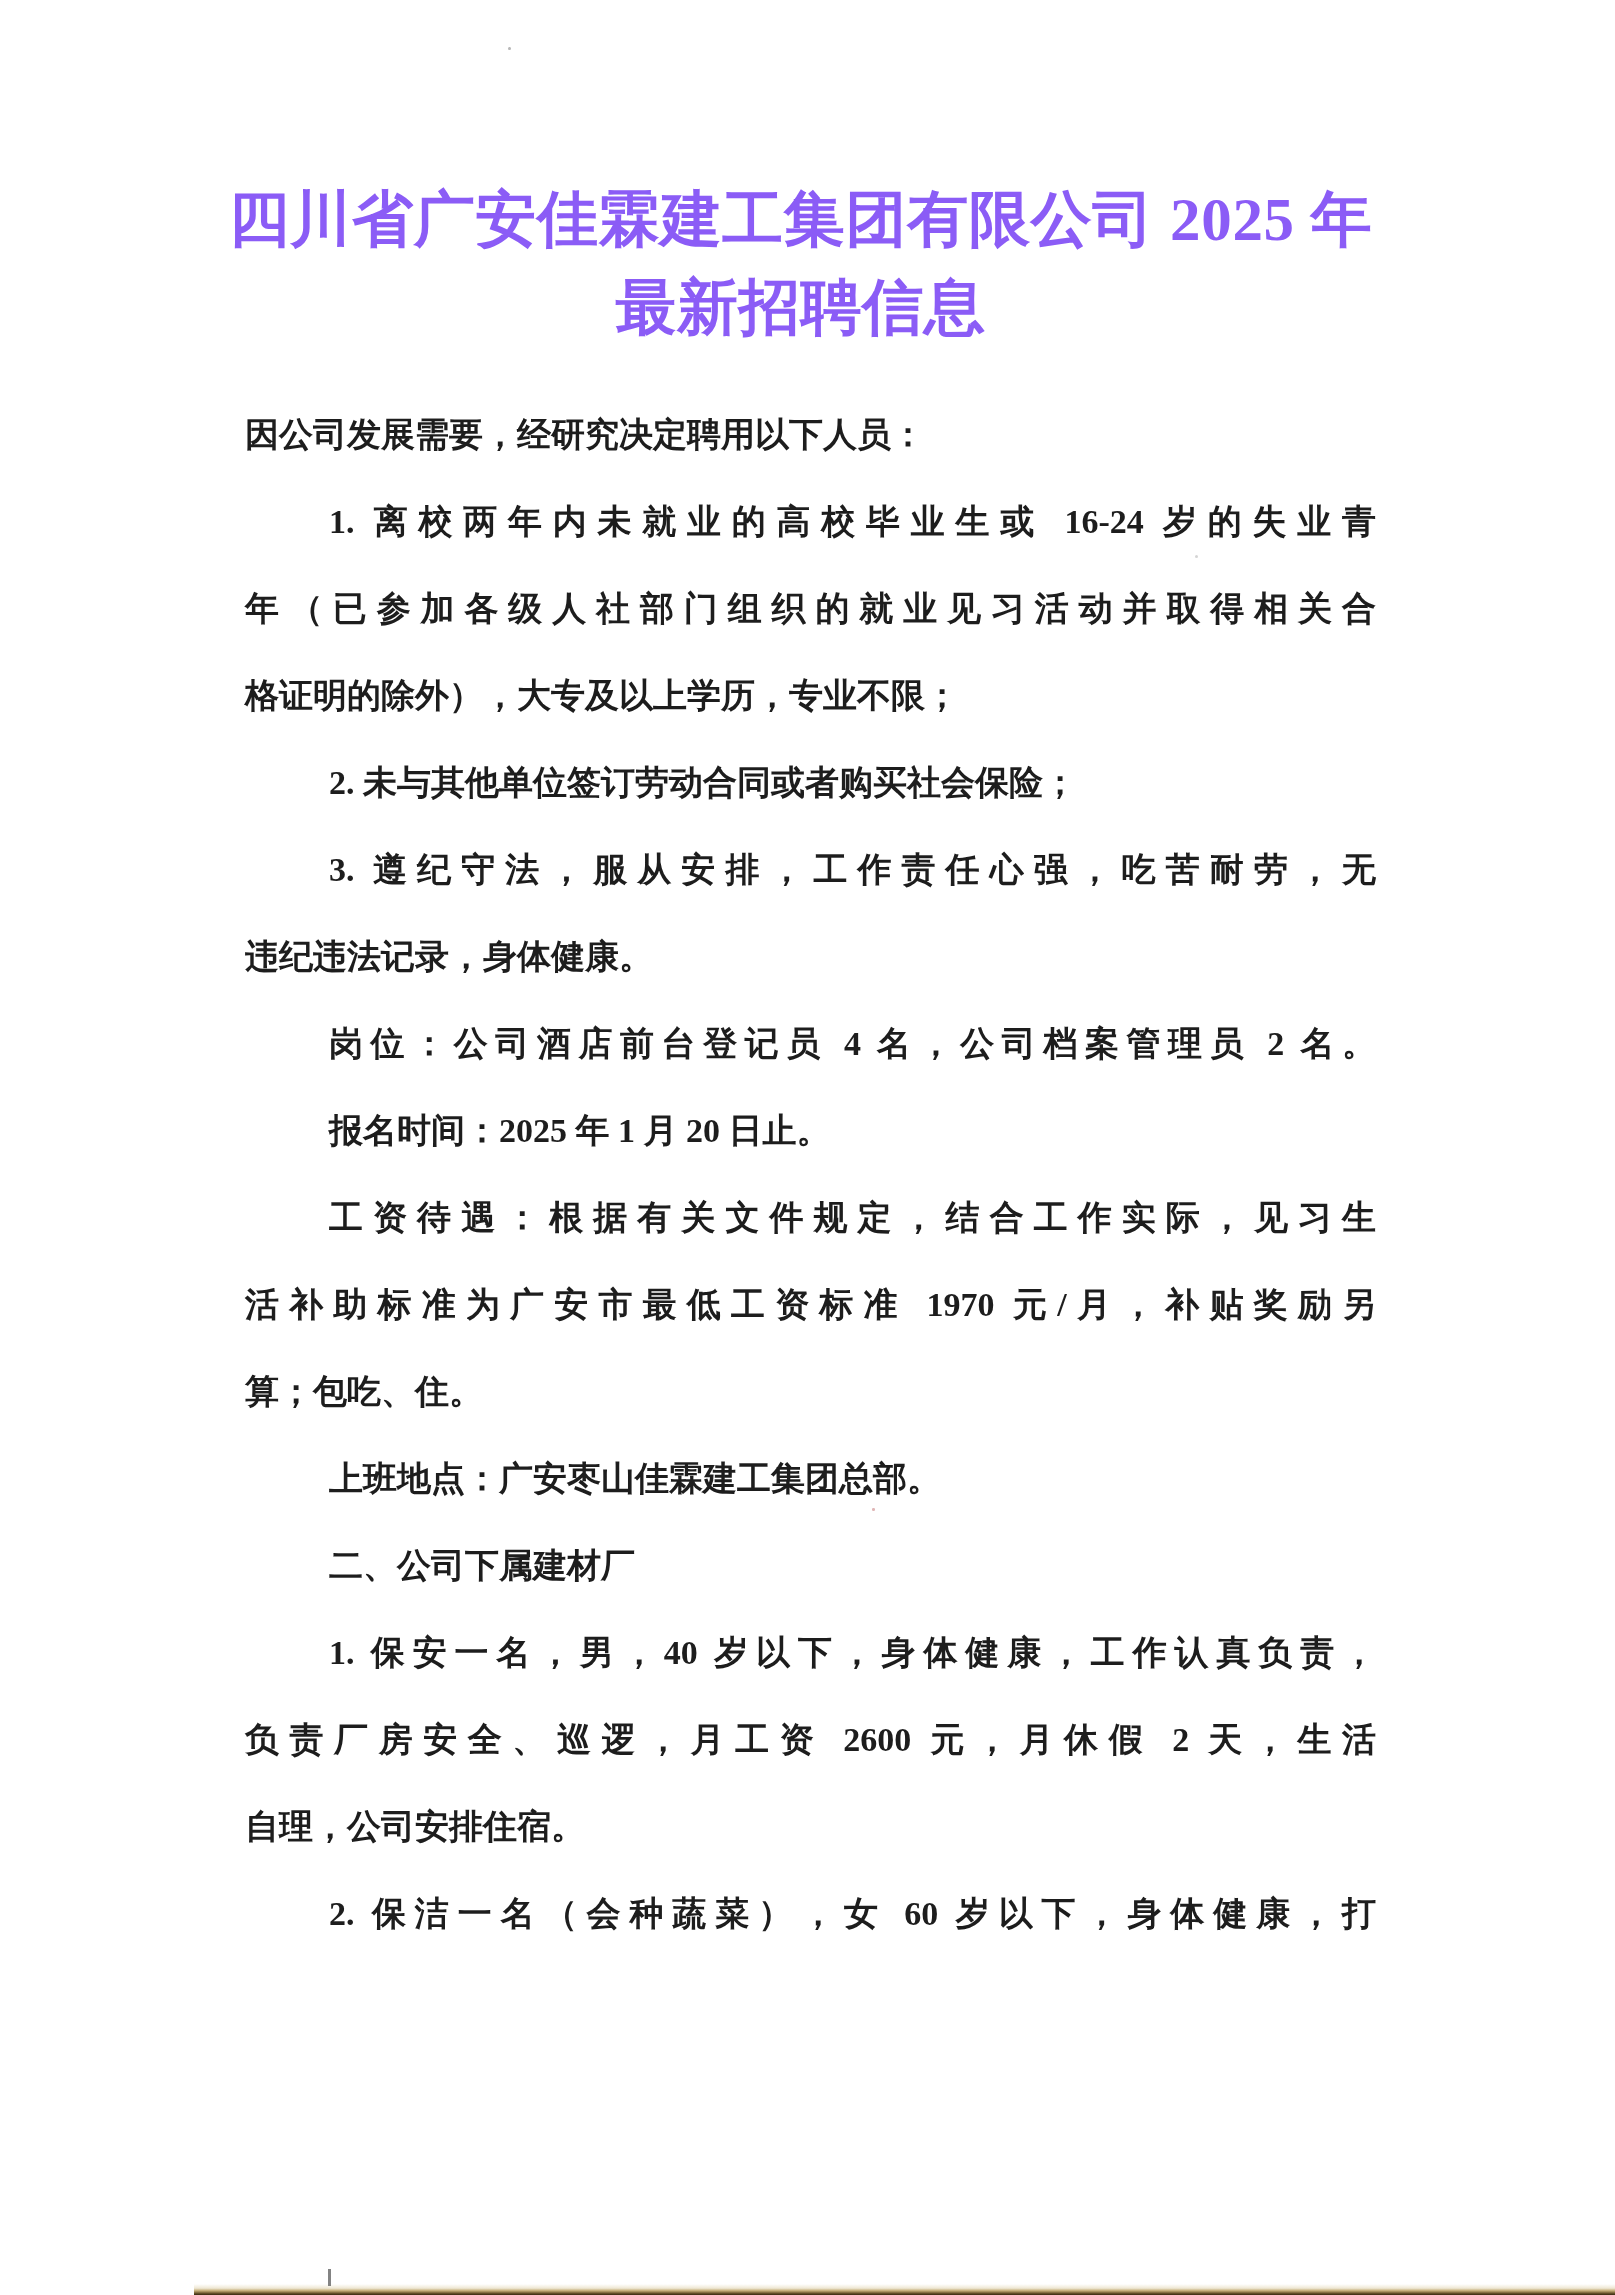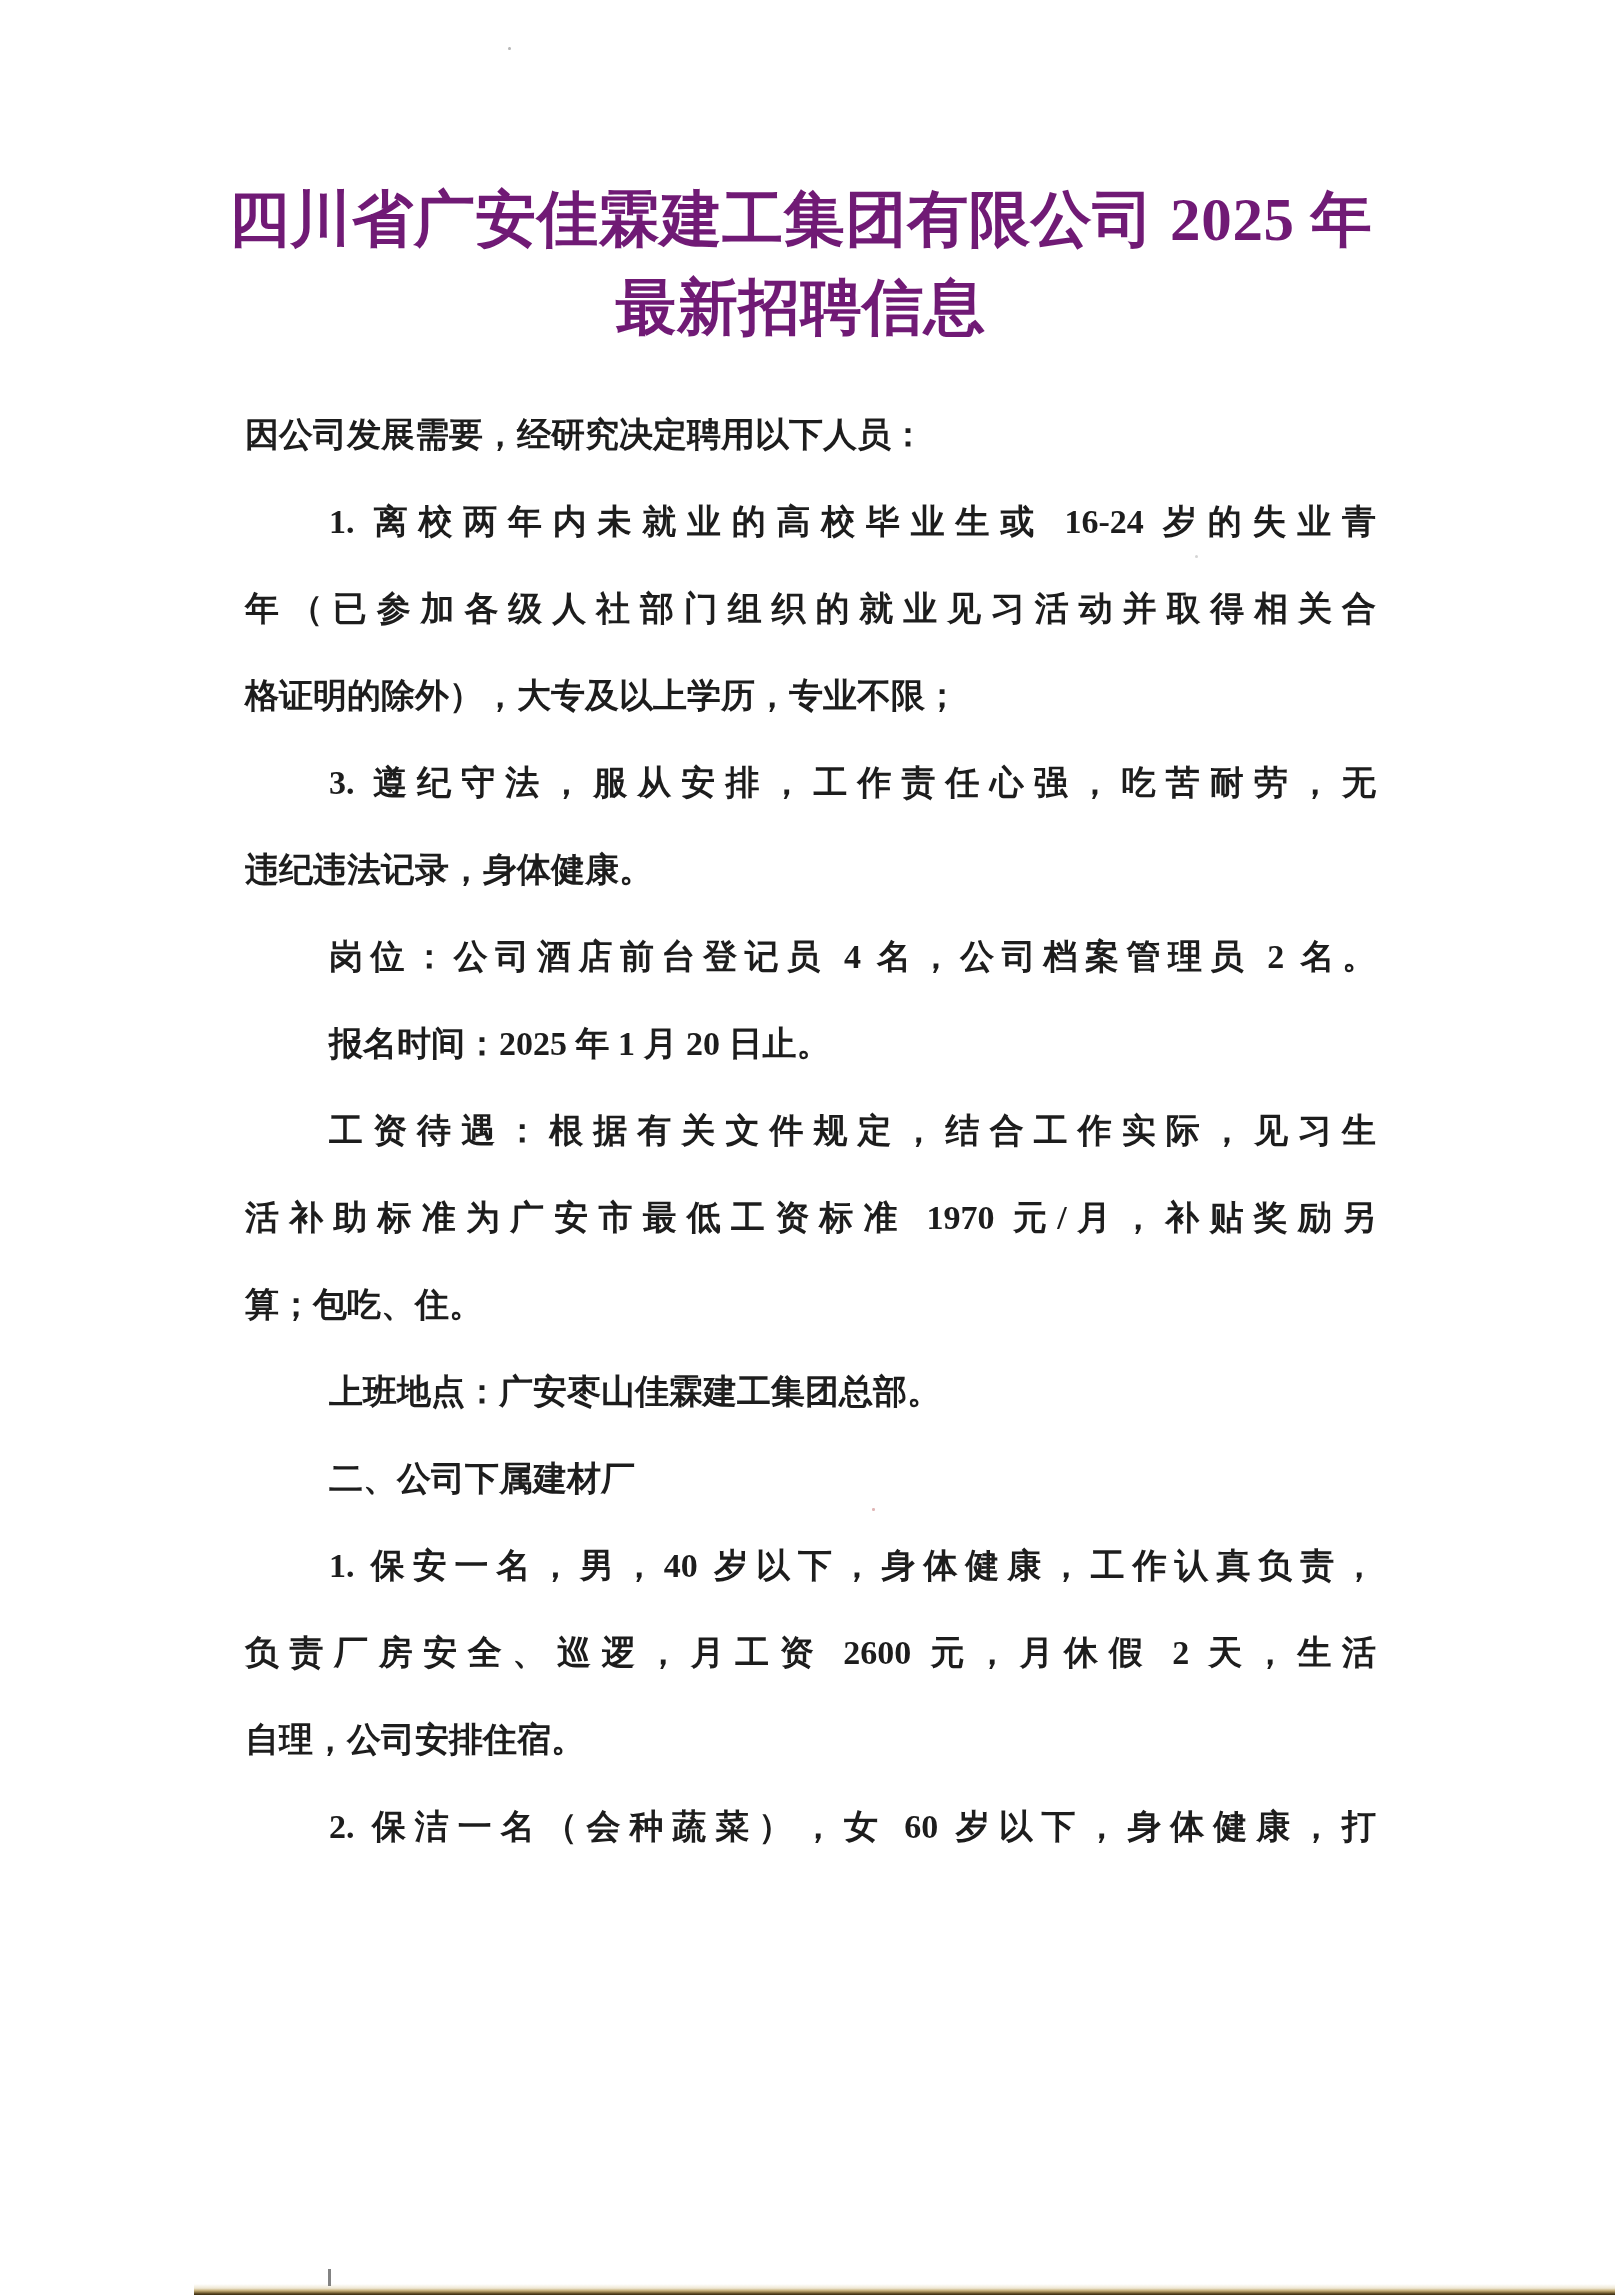--- a/index.html
+++ b/index.html
@@ -16,21 +16,21 @@
   
   .title {
     position: absolute;
     top: 176px;
     left: 0;
     right: 14px;
     text-align: center;
     font-weight: bold;
     font-size: 61px;
     line-height: 88px;
-    color: #701a75;
+    color: #8b5cf6;
     letter-spacing: 0.7px;
   }
   
   .body {
     position: absolute;
     top: 391px;
     left: 245px;
     width: 1131px;
     font-size: 34px;
     color: #1d1d1d;
@@ -86,20 +86,21 @@
   <header class="title">
     <div>四川省广安佳霖建工集团有限公司 2025 年</div>
     <div>最新招聘信息</div>
   </header>
 
   <main class="body" id="body-lines">
       <div class="line">因公司发展需要，经研究决定聘用以下人员：</div>
       <div class="line indent fill">1. 离校两年内未就业的高校毕业生或 16-24 岁的失业青</div>
       <div class="line fill">年（已参加各级人社部门组织的就业见习活动并取得相关合</div>
       <div class="line">格证明的除外），大专及以上学历，专业不限；</div>
+      <div class="line indent">2. 未与其他单位签订劳动合同或者购买社会保险；</div>
       <div class="line indent fill">3. 遵纪守法，服从安排，工作责任心强，吃苦耐劳，无</div>
       <div class="line">违纪违法记录，身体健康。</div>
       <div class="line indent fill">岗位：公司酒店前台登记员 4 名，公司档案管理员 2 名。</div>
       <div class="line indent">报名时间：2025 年 1 月 20 日止。</div>
       <div class="line indent fill">工资待遇：根据有关文件规定，结合工作实际，见习生</div>
       <div class="line fill">活补助标准为广安市最低工资标准 1970 元/月，补贴奖励另</div>
       <div class="line">算；包吃、住。</div>
       <div class="line indent">上班地点：广安枣山佳霖建工集团总部。</div>
       <div class="line indent">二、公司下属建材厂</div>
       <div class="line indent fill">1. 保安一名，男，40 岁以下，身体健康，工作认真负责，</div>

